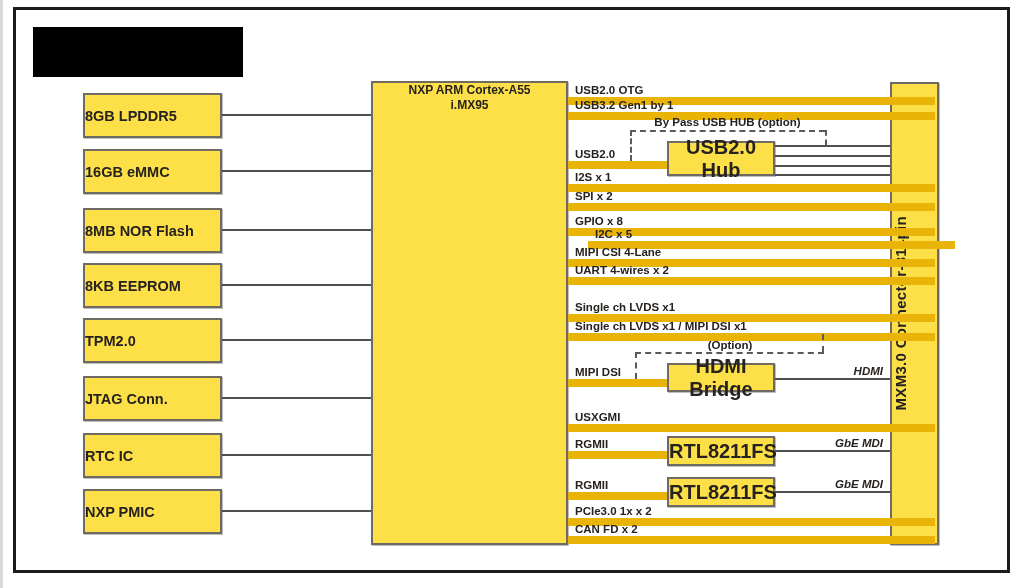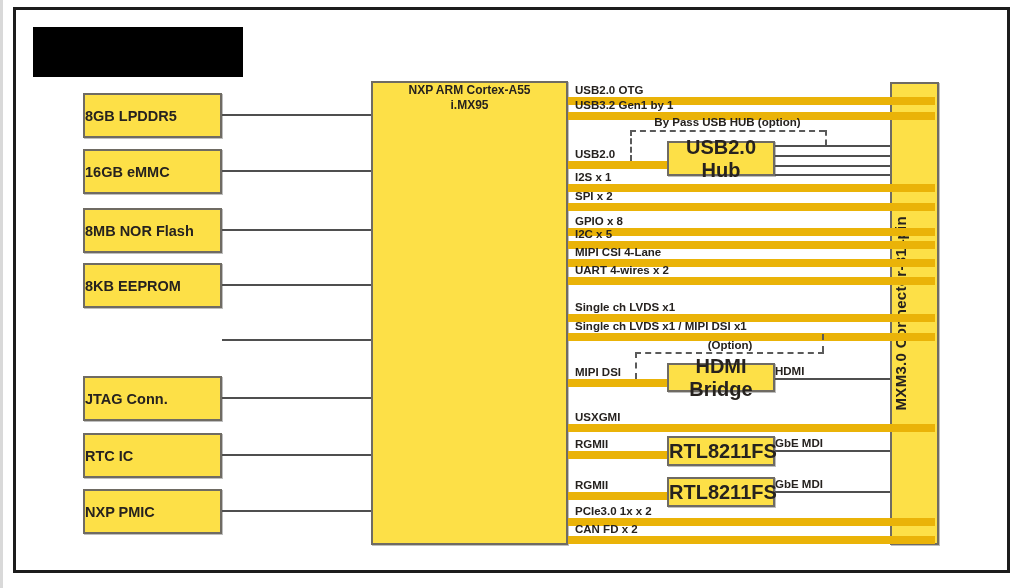--- a/index.html
+++ b/index.html
@@ -22,21 +22,21 @@
     writing-mode:vertical-rl;transform:rotate(180deg);
     font-size:15px;font-weight:bold;letter-spacing:0.3px;white-space:nowrap;
   }
   .chip{font-size:20px;font-weight:bold;}
   .hline{position:absolute;height:2px;background:#4f4f4f;}
   .bus{position:absolute;height:15px;border-bottom:8px solid #eab308;box-sizing:content-box;padding-left:45px;}
   .bus-label{position:absolute;left:7px;bottom:1px;font-size:11.5px;font-weight:bold;white-space:nowrap;}
   .hdash{position:absolute;height:0;border-top:2px dashed #5a5a5a;}
   .vdash{position:absolute;width:0;border-left:2px dashed #5a5a5a;}
   .ann{position:absolute;font-size:11.5px;font-weight:bold;text-align:center;white-space:nowrap;}
-  .rlabel{position:absolute;font-size:11.5px;font-weight:bold;text-align:left;white-space:nowrap;}
+  .rlabel{position:absolute;font-size:11.5px;font-weight:bold;text-align:right;white-space:nowrap;font-style:italic;}
 </style>
 </head>
 <body>
 
 <div id="page">
   <div class="page-edge"></div>
   <div class="frame"></div>
   <div class="logo"></div>
 
   <div class="box module" style="left:83px;top:93px;width:139px;height:45px">
@@ -48,20 +48,23 @@
     </div>
   <div class="hline" style="left:222px;top:170px;width:149px"></div>
   <div class="box module" style="left:83px;top:208px;width:139px;height:45px">
       <span>8MB NOR Flash</span>
     </div>
   <div class="hline" style="left:222px;top:229px;width:149px"></div>
   <div class="box module" style="left:83px;top:263px;width:139px;height:45px">
       <span>8KB EEPROM</span>
     </div>
   <div class="hline" style="left:222px;top:284px;width:149px"></div>
+  <div class="box module" style="left:83px;top:318px;width:139px;height:45px">
+      <span>TPM2.0</span>
+    </div>
   <div class="hline" style="left:222px;top:339px;width:149px"></div>
   <div class="box module" style="left:83px;top:376px;width:139px;height:45px">
       <span>JTAG Conn.</span>
     </div>
   <div class="hline" style="left:222px;top:397px;width:149px"></div>
   <div class="box module" style="left:83px;top:433px;width:139px;height:45px">
       <span>RTC IC</span>
     </div>
   <div class="hline" style="left:222px;top:454px;width:149px"></div>
   <div class="box module" style="left:83px;top:489px;width:139px;height:45px">
@@ -86,21 +89,21 @@
     </div>
   <div class="bus" style="left:568px;top:169px;width:322px">
       <span class="bus-label">I2S x 1</span>
     </div>
   <div class="bus" style="left:568px;top:188px;width:322px">
       <span class="bus-label">SPI x 2</span>
     </div>
   <div class="bus" style="left:568px;top:213px;width:322px">
       <span class="bus-label">GPIO x 8</span>
     </div>
-  <div class="bus" style="left:568px;top:226px;width:322px">
+  <div class="bus" style="left:588px;top:226px;width:322px">
       <span class="bus-label">I2C x 5</span>
     </div>
   <div class="bus" style="left:568px;top:244px;width:322px">
       <span class="bus-label">MIPI CSI 4-Lane</span>
     </div>
   <div class="bus" style="left:568px;top:262px;width:322px">
       <span class="bus-label">UART 4-wires x 2</span>
     </div>
   <div class="bus" style="left:568px;top:299px;width:322px">
       <span class="bus-label">Single ch LVDS x1</span>

